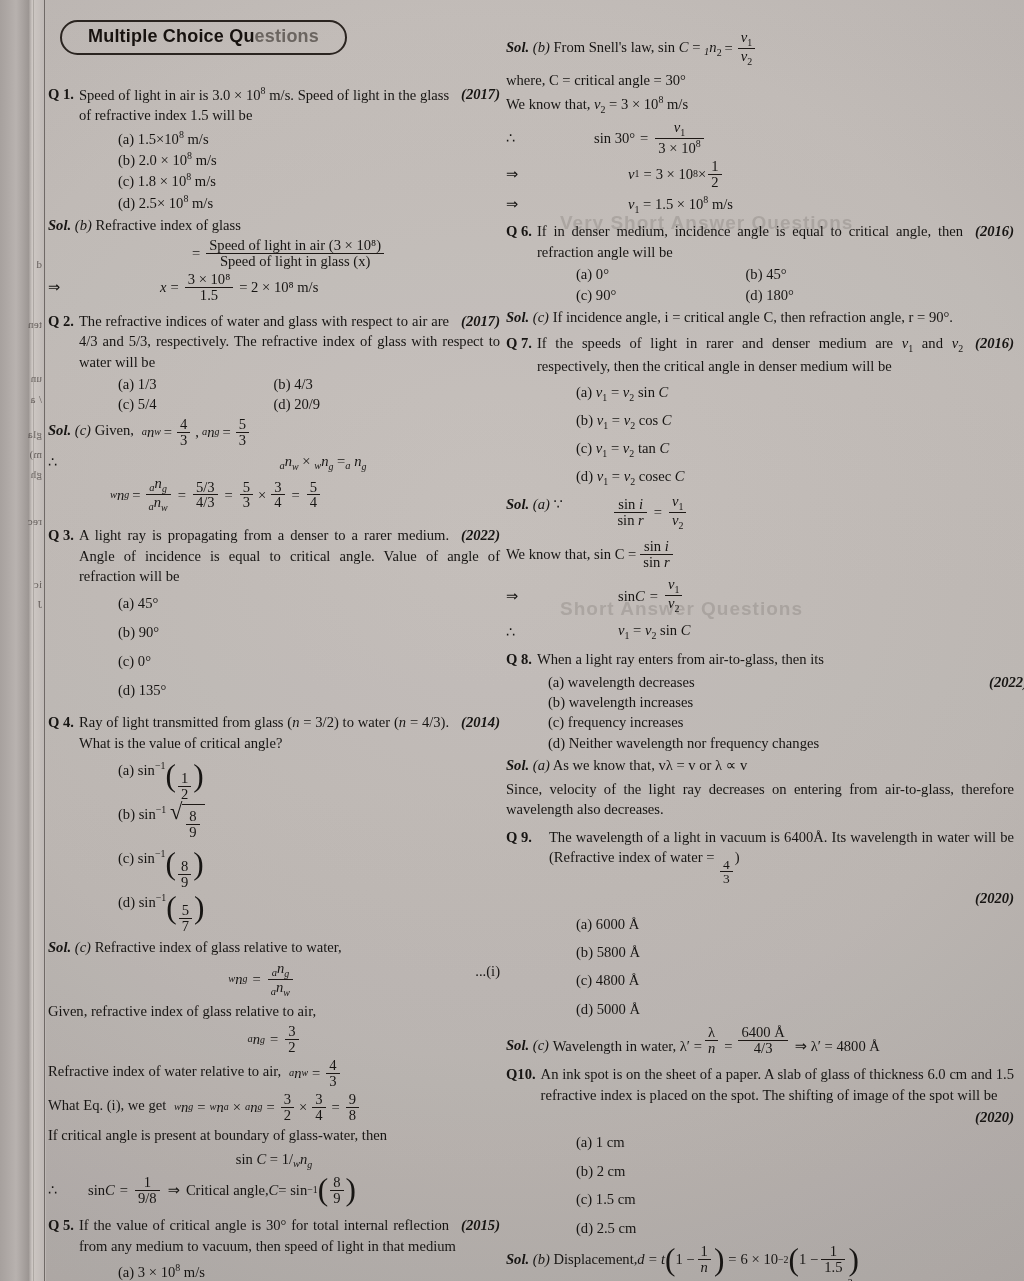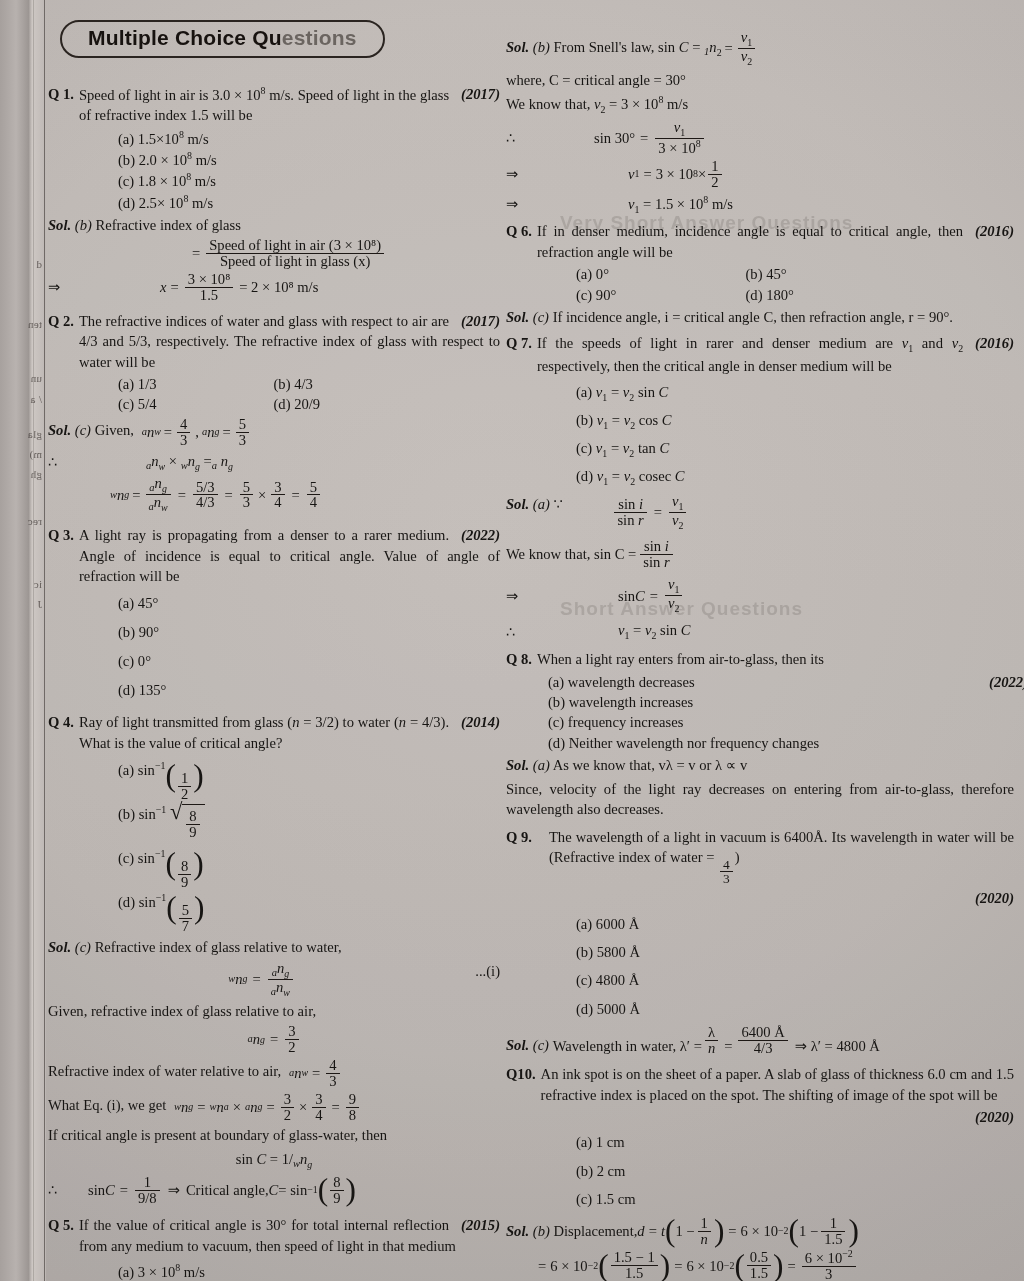--- a/index.html
+++ b/index.html
@@ -56,21 +56,21 @@
   .col-left{ left:48px; width:452px; }
   .col-right{ left:506px; width:508px; }
 
   
   .banner{
     position:absolute; left:60px; top:20px;
     border:2.2px solid #2a2420;
     border-radius:26px;
     padding:4px 26px 6px 26px;
     font-family:"Liberation Sans", sans-serif;
-    font-weight:700; font-size:21px; letter-spacing:.2px;
+    font-weight:700; font-size:18px; letter-spacing:.2px;
     color:#17120f;
   }
   .banner .fade{ color:#4a443f; opacity:.72; }
 
   .q{ margin:0 0 2px 0; display:flex; }
   .qlab{ font-weight:700; flex:0 0 auto; margin-right:5px;text-align:right; }
   .qbody{ flex:1 1 auto; text-align:justify; }
   .year{ font-style:italic; font-weight:700; float:right; margin-left:12px; }
 
   .opts{ display:flex; flex-wrap:wrap; margin:1px 0 2px 22px; }
@@ -205,21 +205,21 @@
         <sub><i>g</i></sub>
         <span style="margin:0 3px;">=</span>
       <span class="fr">
           <span>5</span>
           <span>3</span>
         </span>
     </span>
   </div>
   <div class="eq">
     <span class="arr">∴</span>
-    <span class="bod" style="padding-left:58px;">
+    <span class="bod" style="padding-left:58px;text-align:center;">
       <span class="pre">a</span><i>n</i><sub><i>w</i></sub> × <span class="pre">w</span><i>n</i><sub><i>g</i></sub> =<span class="pre">a</span> <i>n</i><sub><i>g</i></sub>
     </span>
   </div>
   <div class="eq">
     <span class="arr"></span>
     <span class="bod" style="padding-left:22px;">
       <span style="display:inline-flex;align-items:center;">
         <span class="pre">w</span>
           <i>n</i>
           <sub><i>g</i></sub>
@@ -594,20 +594,21 @@
     <span class="qlab">Q10.</span>
     <span class="qbody">An ink spot is on the sheet of a paper. A slab of glass of thickness 6.0 cm and 1.5 refractive index is placed on the spot. The shifting of image of the spot will be</span>
   </div>
   <div style="text-align:right;">
     <span class="year" style="float:none;">(2020)</span>
   </div>
   <div class="opts two" style="line-height:1.95;">
     <div class="opt">(a) 1 cm</div>
     <div class="opt">(b) 2 cm</div>
     <div class="opt">(c) 1.5 cm</div>
+    <div class="opt">(d) 2.5 cm</div>
   </div>
   <div class="sol">
     <span class="lab">Sol.</span>
     <i>(b)</i>
     <span style="display:inline-flex;align-items:center;">
       Displacement, <i>d</i><span style="margin:0 4px;">=</span><i>t</i>
       <span class="pbig">(</span>1 −<span class="fr" style="margin:0 3px;">
           <span>1</span>
           <span><i>n</i></span>
         </span><span class="pbig">)</span>

